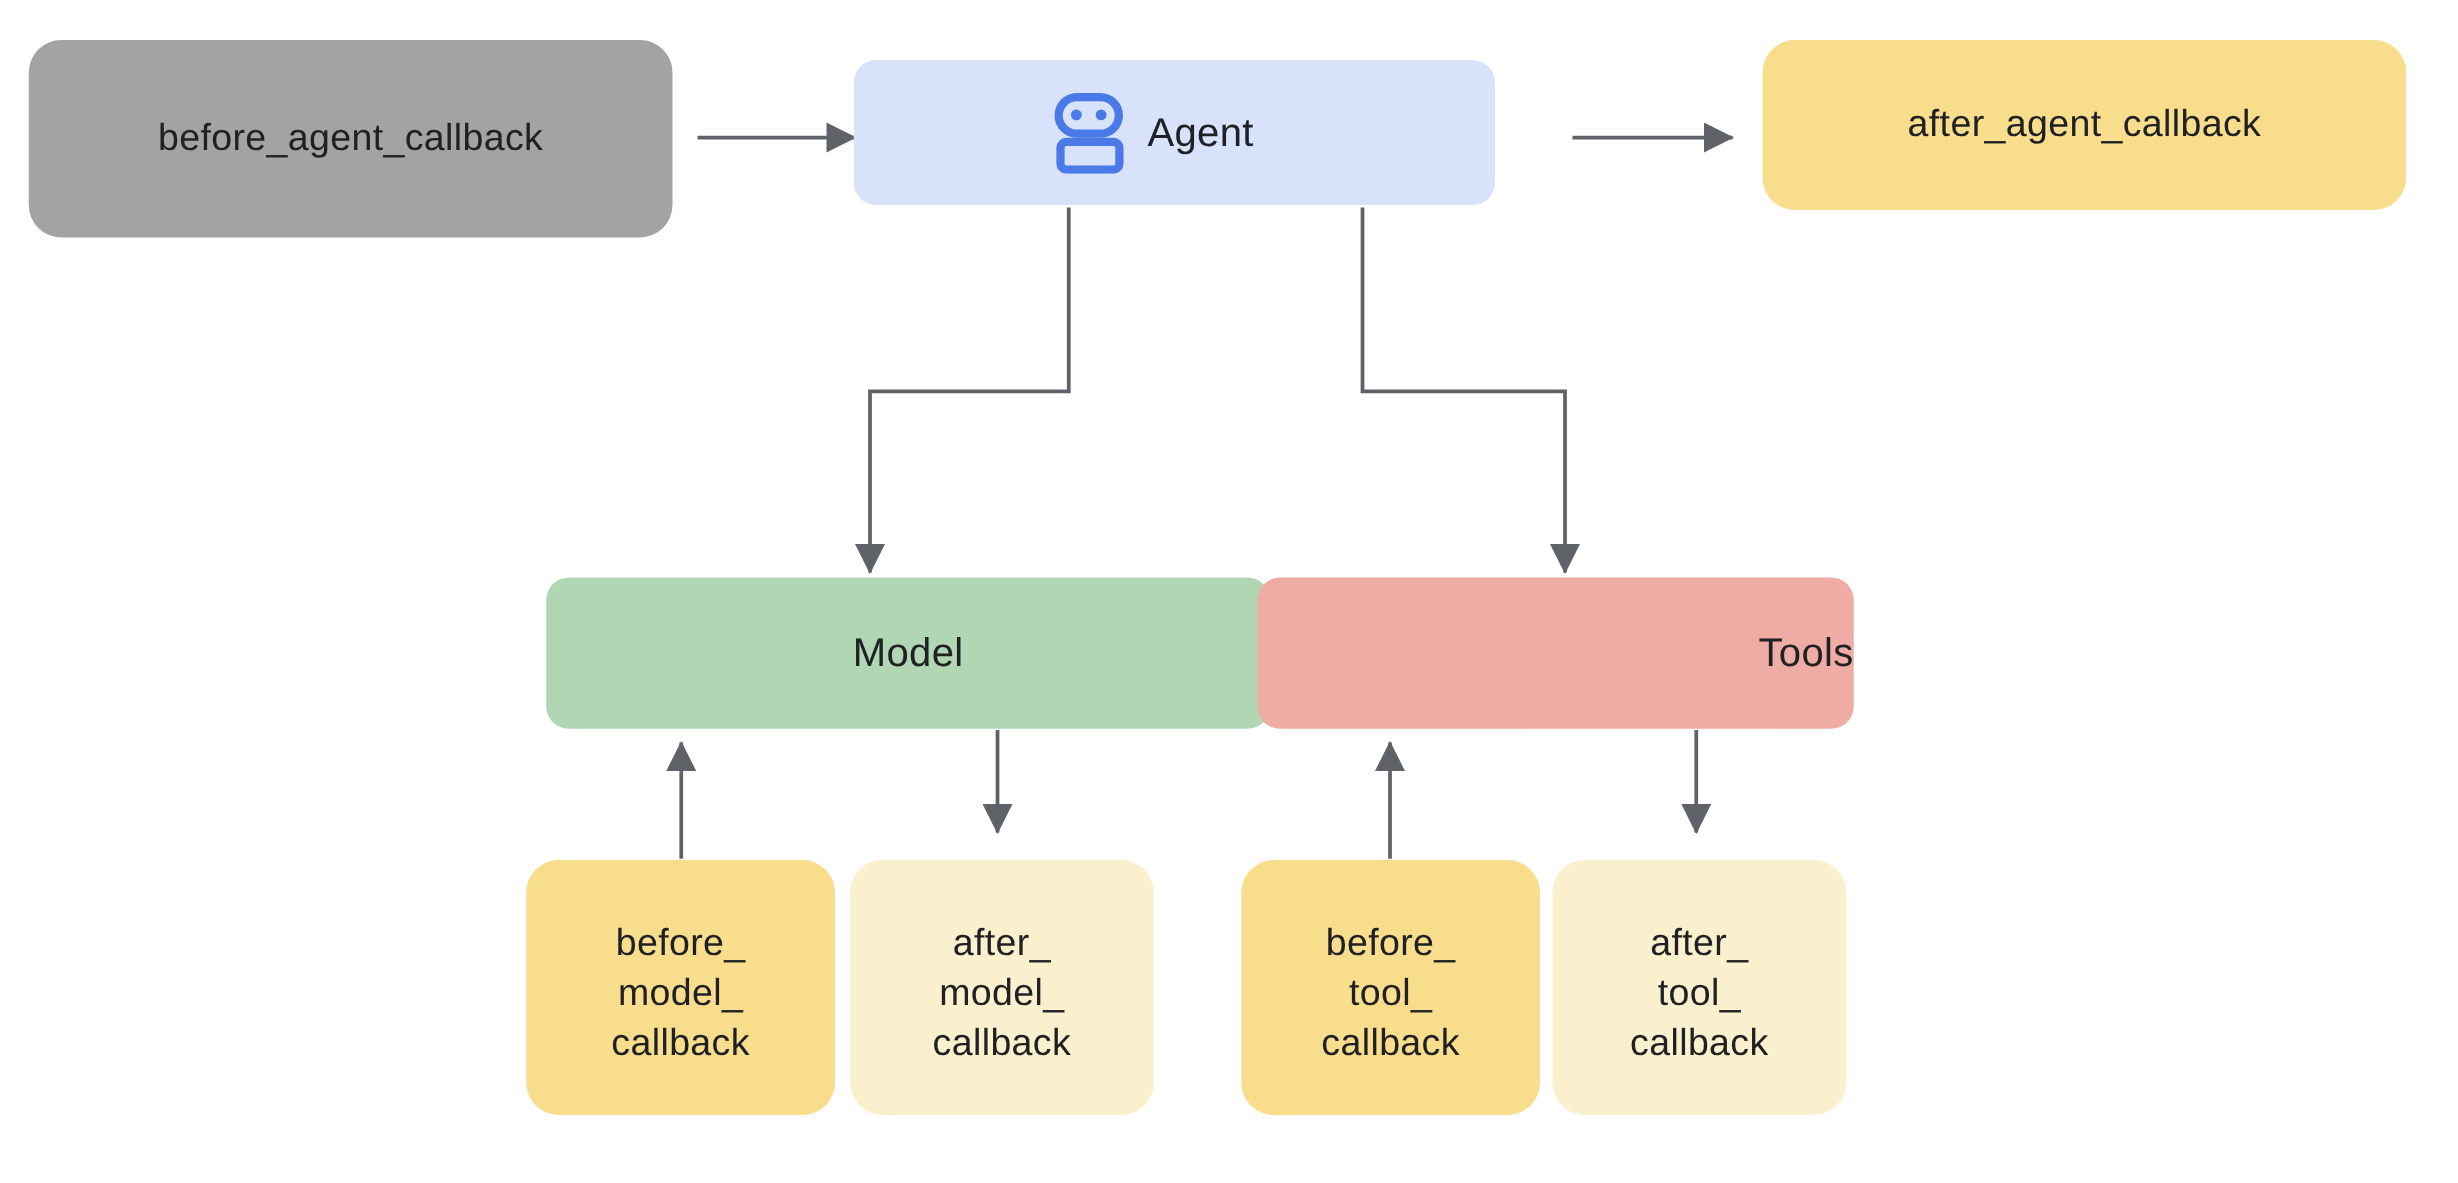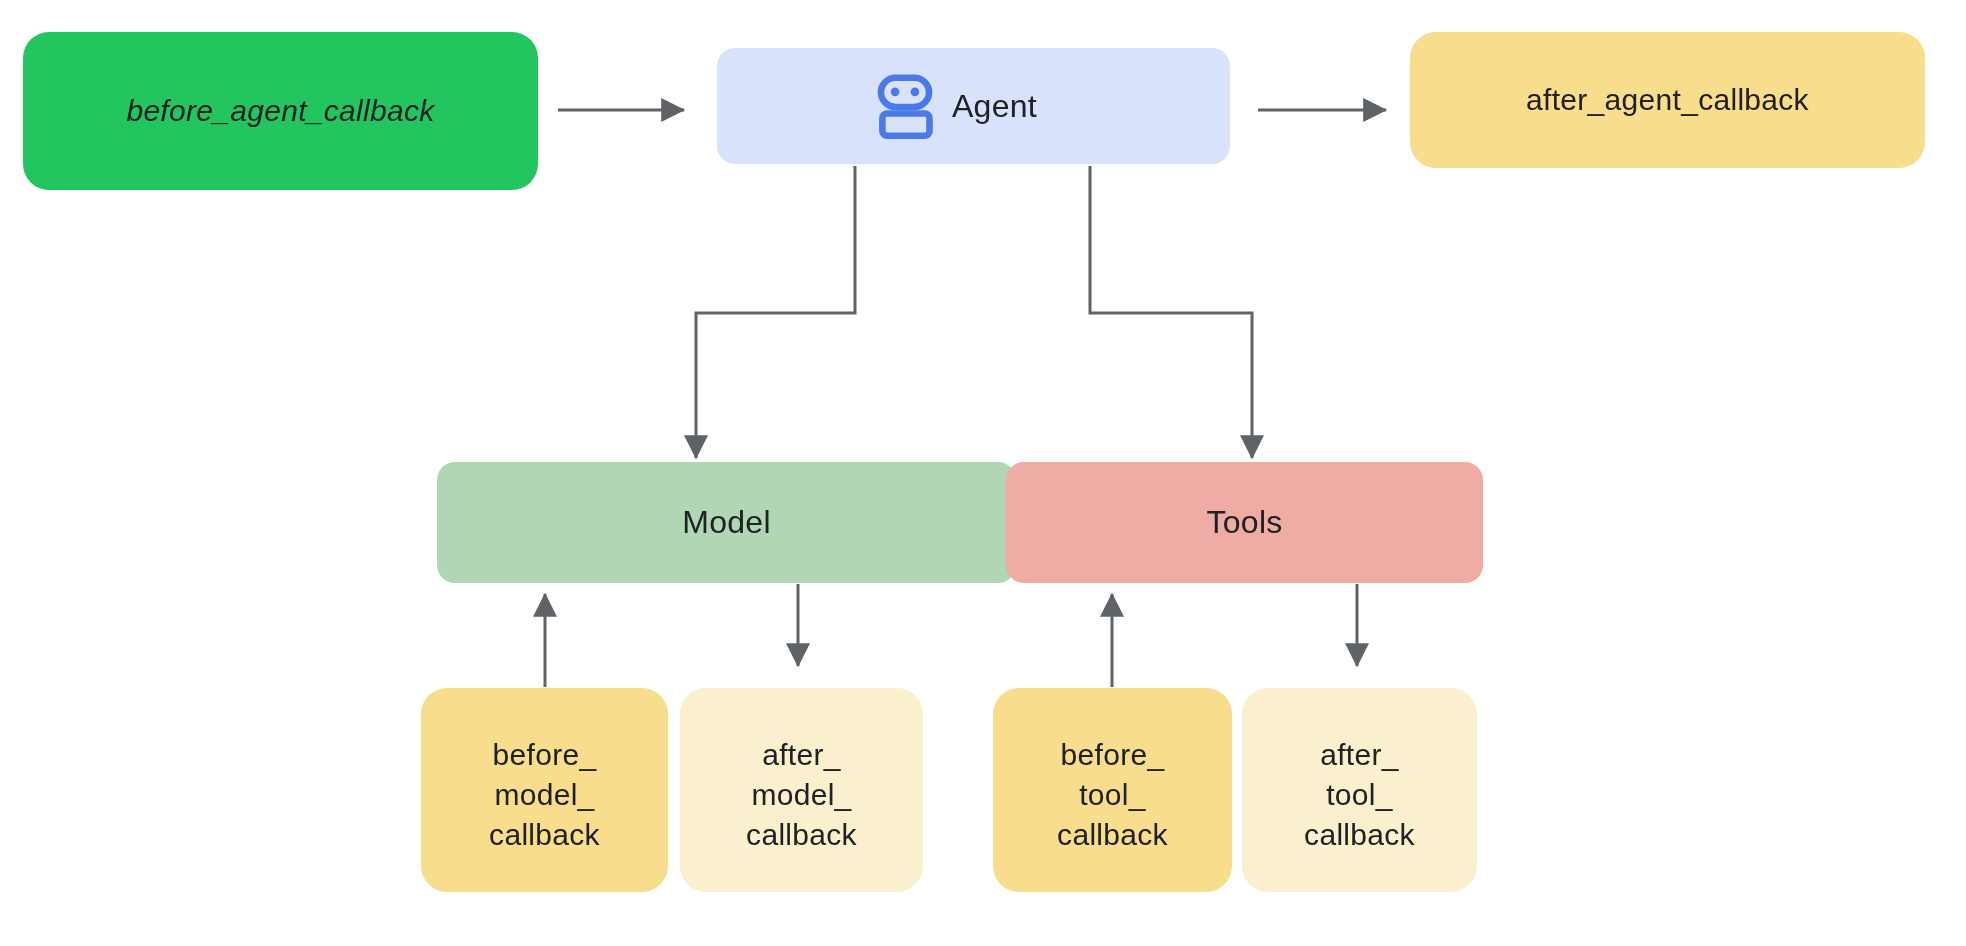--- a/index.html
+++ b/index.html
@@ -48,43 +48,43 @@
     <path class="edge" d="M558 110 H684" marker-end="url(#ah)"></path>
     <path class="edge" d="M1258 110 H1386" marker-end="url(#ah)"></path>
     <path class="edge" d="M855 166 V313 H696 V458" marker-end="url(#ah)"></path>
     <path class="edge" d="M1090 166 V313 H1252 V458" marker-end="url(#ah)"></path>
     <path class="edge" d="M545 687 V594" marker-end="url(#ah)"></path>
     <path class="edge" d="M798 584 V666" marker-end="url(#ah)"></path>
     <path class="edge" d="M1112 687 V594" marker-end="url(#ah)"></path>
     <path class="edge" d="M1357 584 V666" marker-end="url(#ah)"></path>
   </svg>
 
-  <div class="node r-lg" style="left: 23px; top: 32px; width: 515px; height: 158px; background-color: #22c55e; font-style: italic;">
+  <div class="node r-lg" style="left: 23px; top: 32px; width: 515px; height: 158px; background-color: #a3a3a3;">
     <span>before_agent_callback</span>
   </div>
 
-  <div class="node r-md" style="left: 717px; top: 48px; width: 513px; height: 116px; padding-right: 34px; background-color: rgb(217, 226, 251);">
+  <div class="node r-md" style="left: 683px; top: 48px; width: 513px; height: 116px; padding-right: 34px; background-color: rgb(217, 226, 251);">
     <svg width="58" height="66" viewBox="0 0 60 70" aria-hidden="true">
       <rect class="robot" x="4.5" y="5" width="51" height="31" rx="15.5" stroke-width="7"></rect>
       <circle class="robot-eye" cx="19.5" cy="20" r="4.6"></circle>
       <circle class="robot-eye" cx="40.5" cy="20" r="4.6"></circle>
       <rect class="robot" x="6" y="43" width="50" height="23.5" rx="5" stroke-width="7"></rect>
     </svg>
     <span class="agent-label">Agent</span>
   </div>
 
   <div class="node r-lg" style="left: 1410px; top: 32px; width: 515px; height: 136px; background-color: rgb(247, 221, 140);">
     <span>after_agent_callback</span>
   </div>
 
   <div class="node r-md" style="left: 437px; top: 462px; width: 579px; height: 121px; background-color: rgb(177, 214, 179);">
     <span class="big-label">Model</span>
   </div>
 
-  <div class="node r-md" style="left: 1006px; top: 462px; width: 477px; height: 121px; background-color: rgb(238, 172, 164);">
+  <div class="node r-md" style="left: 1006px; top: 462px; width: 477px; height: 121px; background-color: rgb(238, 172, 164); justify-content: flex-end;">
     <span class="big-label">Tools</span>
   </div>
 
   <div class="node r-lg" style="left: 421px; top: 688px; width: 247px; height: 204px; background-color: rgb(247, 221, 140);">
     <div class="lines">
       <span>before_</span>
       <span>model_</span>
       <span>callback</span>
     </div>
   </div>

